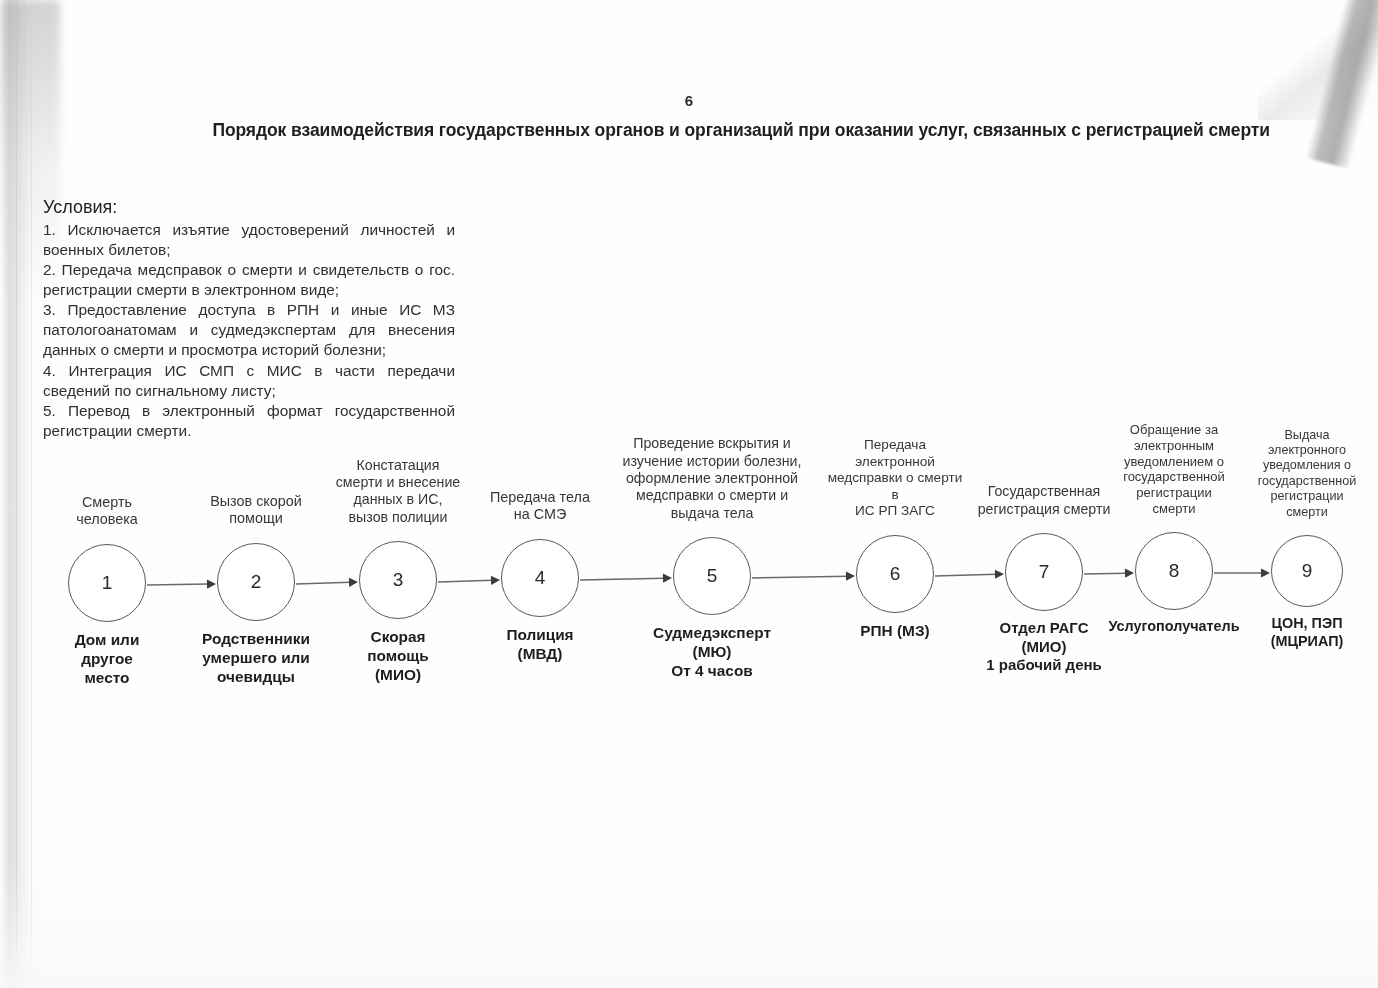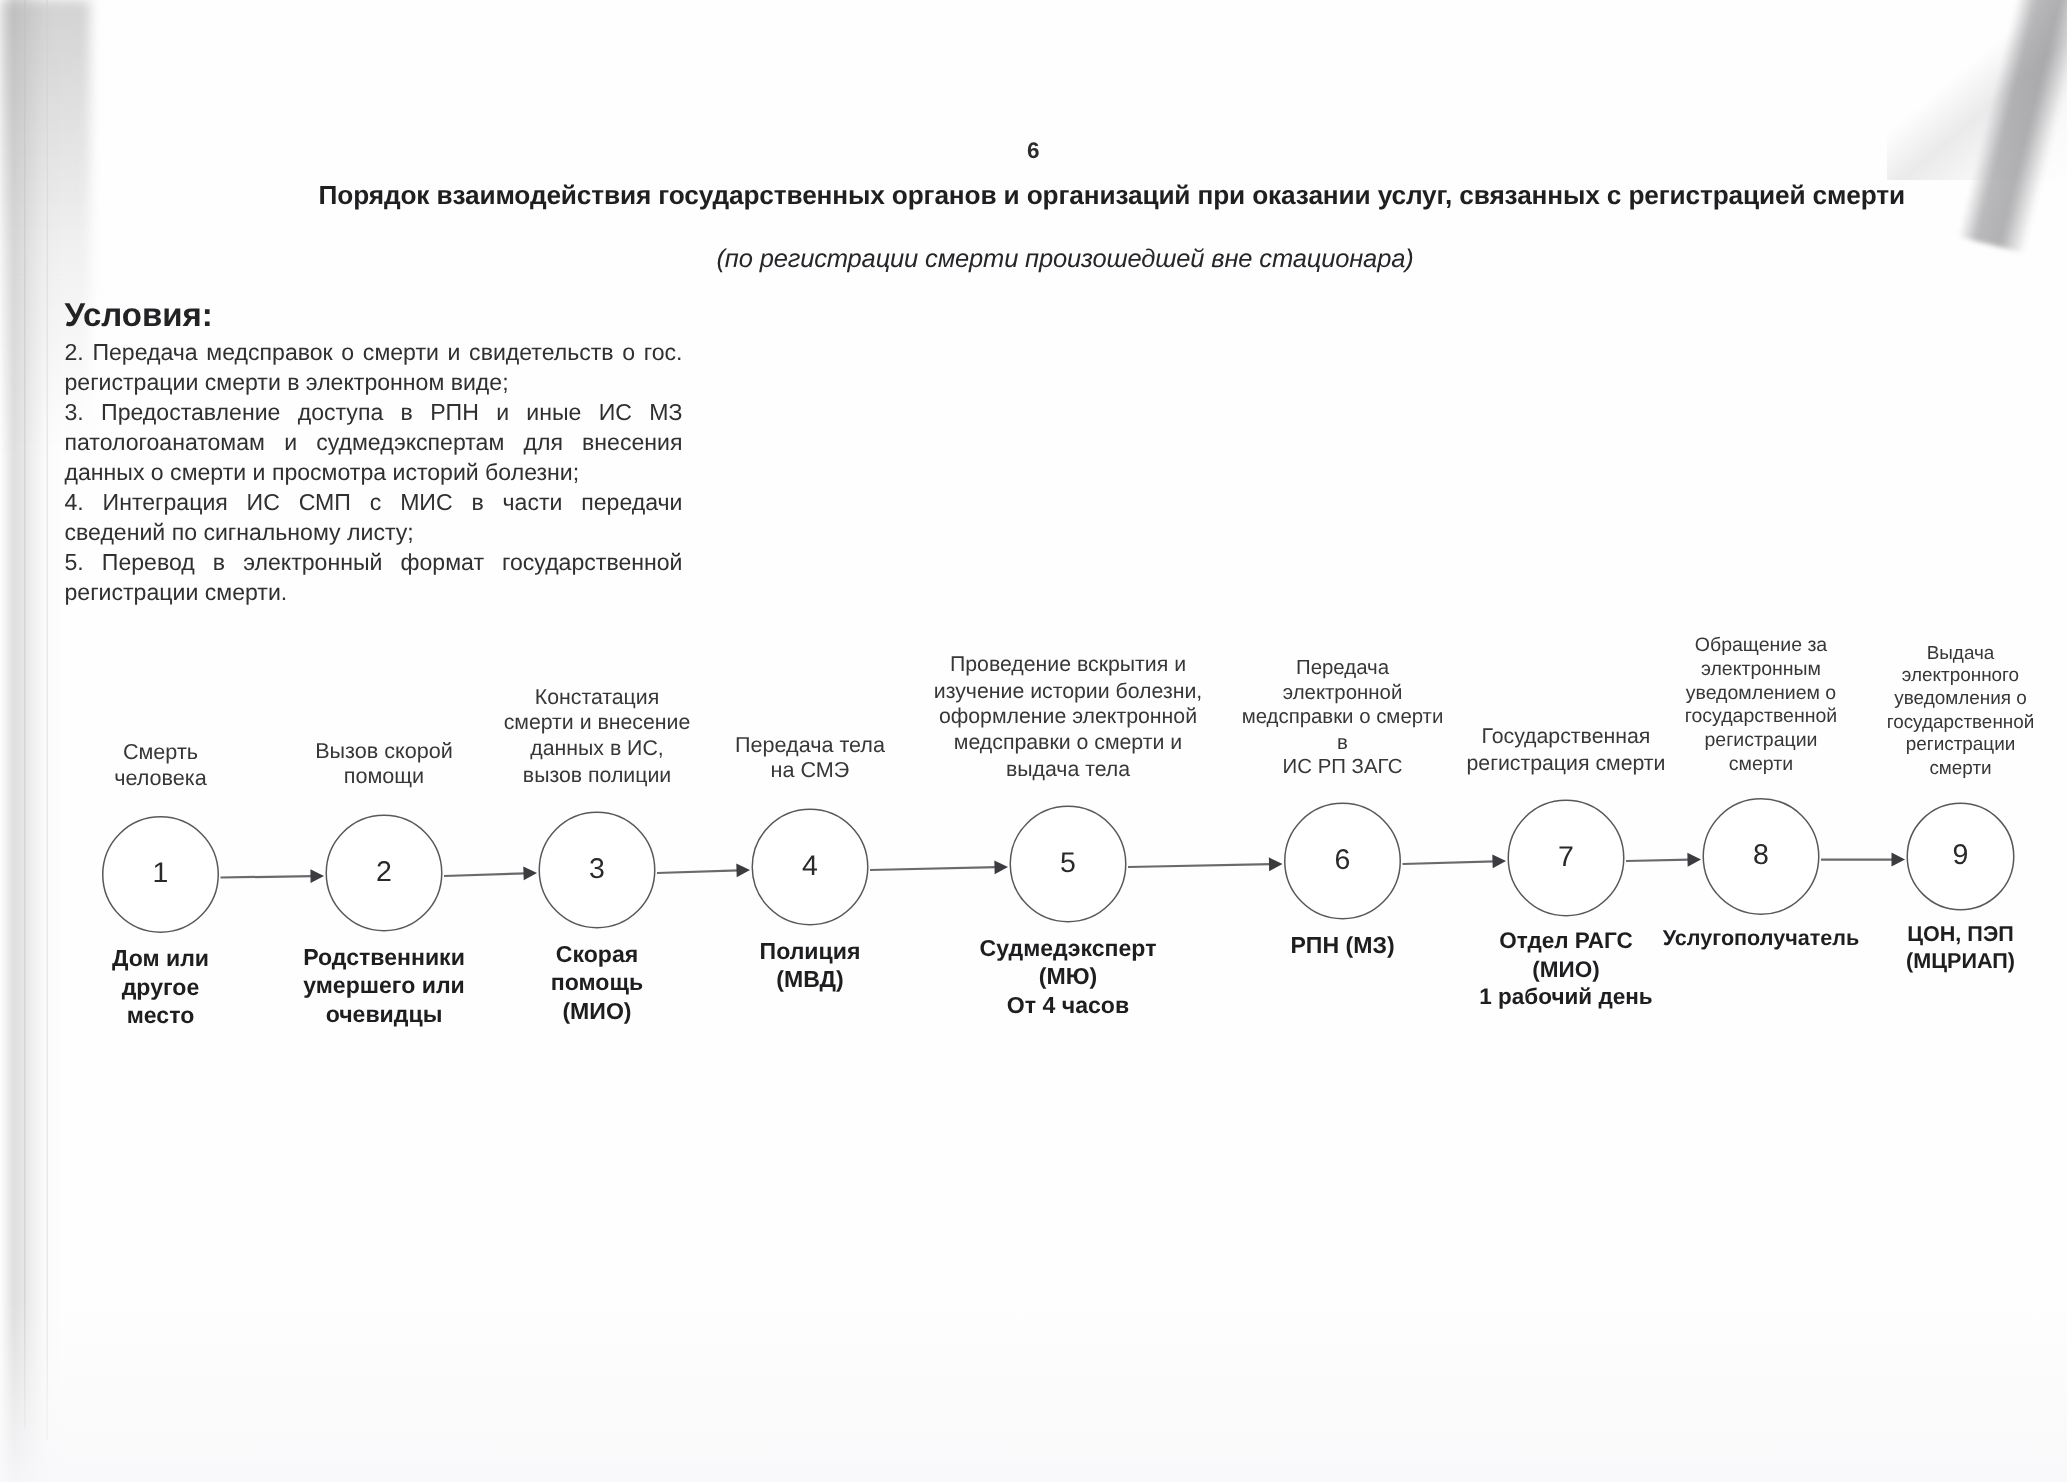--- a/index.html
+++ b/index.html
@@ -127,22 +127,22 @@
   
   .conditions {
     position: absolute;
     left: 43px; top: 196px;
     width: 412px;
     color: #303033;
     font-size: 15.4px;
     line-height: 1.30;
   }
   .conditions-heading {
-    font-weight: bold;
-    font-size: 22px;
+    font-weight: normal;
+    font-size: 18px;
     color: #232326;
     display: block;
     margin-bottom: 1px;
   }
   .cond-item {
     display: block;
     text-align: justify;
     text-justify: inter-word;
   }
 
@@ -196,24 +196,24 @@
   <div class="scan-left-shadow"></div>
   <div class="scan-left-shadow-top"></div>
   <div class="scan-edge-line"></div>
   <div class="scan-edge-line2"></div>
   <div class="scan-corner-band2"></div>
   <div class="scan-corner-band"></div>
   <div class="scan-bottom-tint"></div>
 
   <div class="page-number">6</div>
   <div class="doc-title">Порядок взаимодействия государственных органов и организаций при оказании услуг, связанных с регистрацией смерти</div>
-  <div class="doc-subtitle">(по регистрации смерти произошедшей вне стационара)</div>
 
   <div class="conditions">
     <span class="conditions-heading">Условия:</span>
+    <span class="cond-item">1. Исключается изъятие удостоверений личностей и военных билетов;</span>
     <span class="cond-item">2. Передача медсправок о смерти и свидетельств о гос. регистрации смерти в электронном виде;</span>
     <span class="cond-item">3. Предоставление доступа в РПН и иные ИС МЗ патологоанатомам и судмедэкспертам для внесения данных о смерти и просмотра историй болезни;</span>
     <span class="cond-item">4. Интеграция ИС СМП с МИС в части передачи сведений по сигнальному листу;</span>
     <span class="cond-item">5. Перевод в электронный формат  государственной регистрации смерти.</span>
   </div>
 
   <div id="flow">
     <svg class="arrow-svg" id="arrow-layer" viewBox="0 0 1378 988">
         <line x1="147" y1="585" x2="208.5009450307161" y2="584.1086842387595" stroke="#6a6a6e" stroke-width="1.5"></line>
         <polygon points="216,584 207.06760469715525,588.729938070812 206.93428536427697,579.5309041022107" fill="#3c3c40"></polygon>

